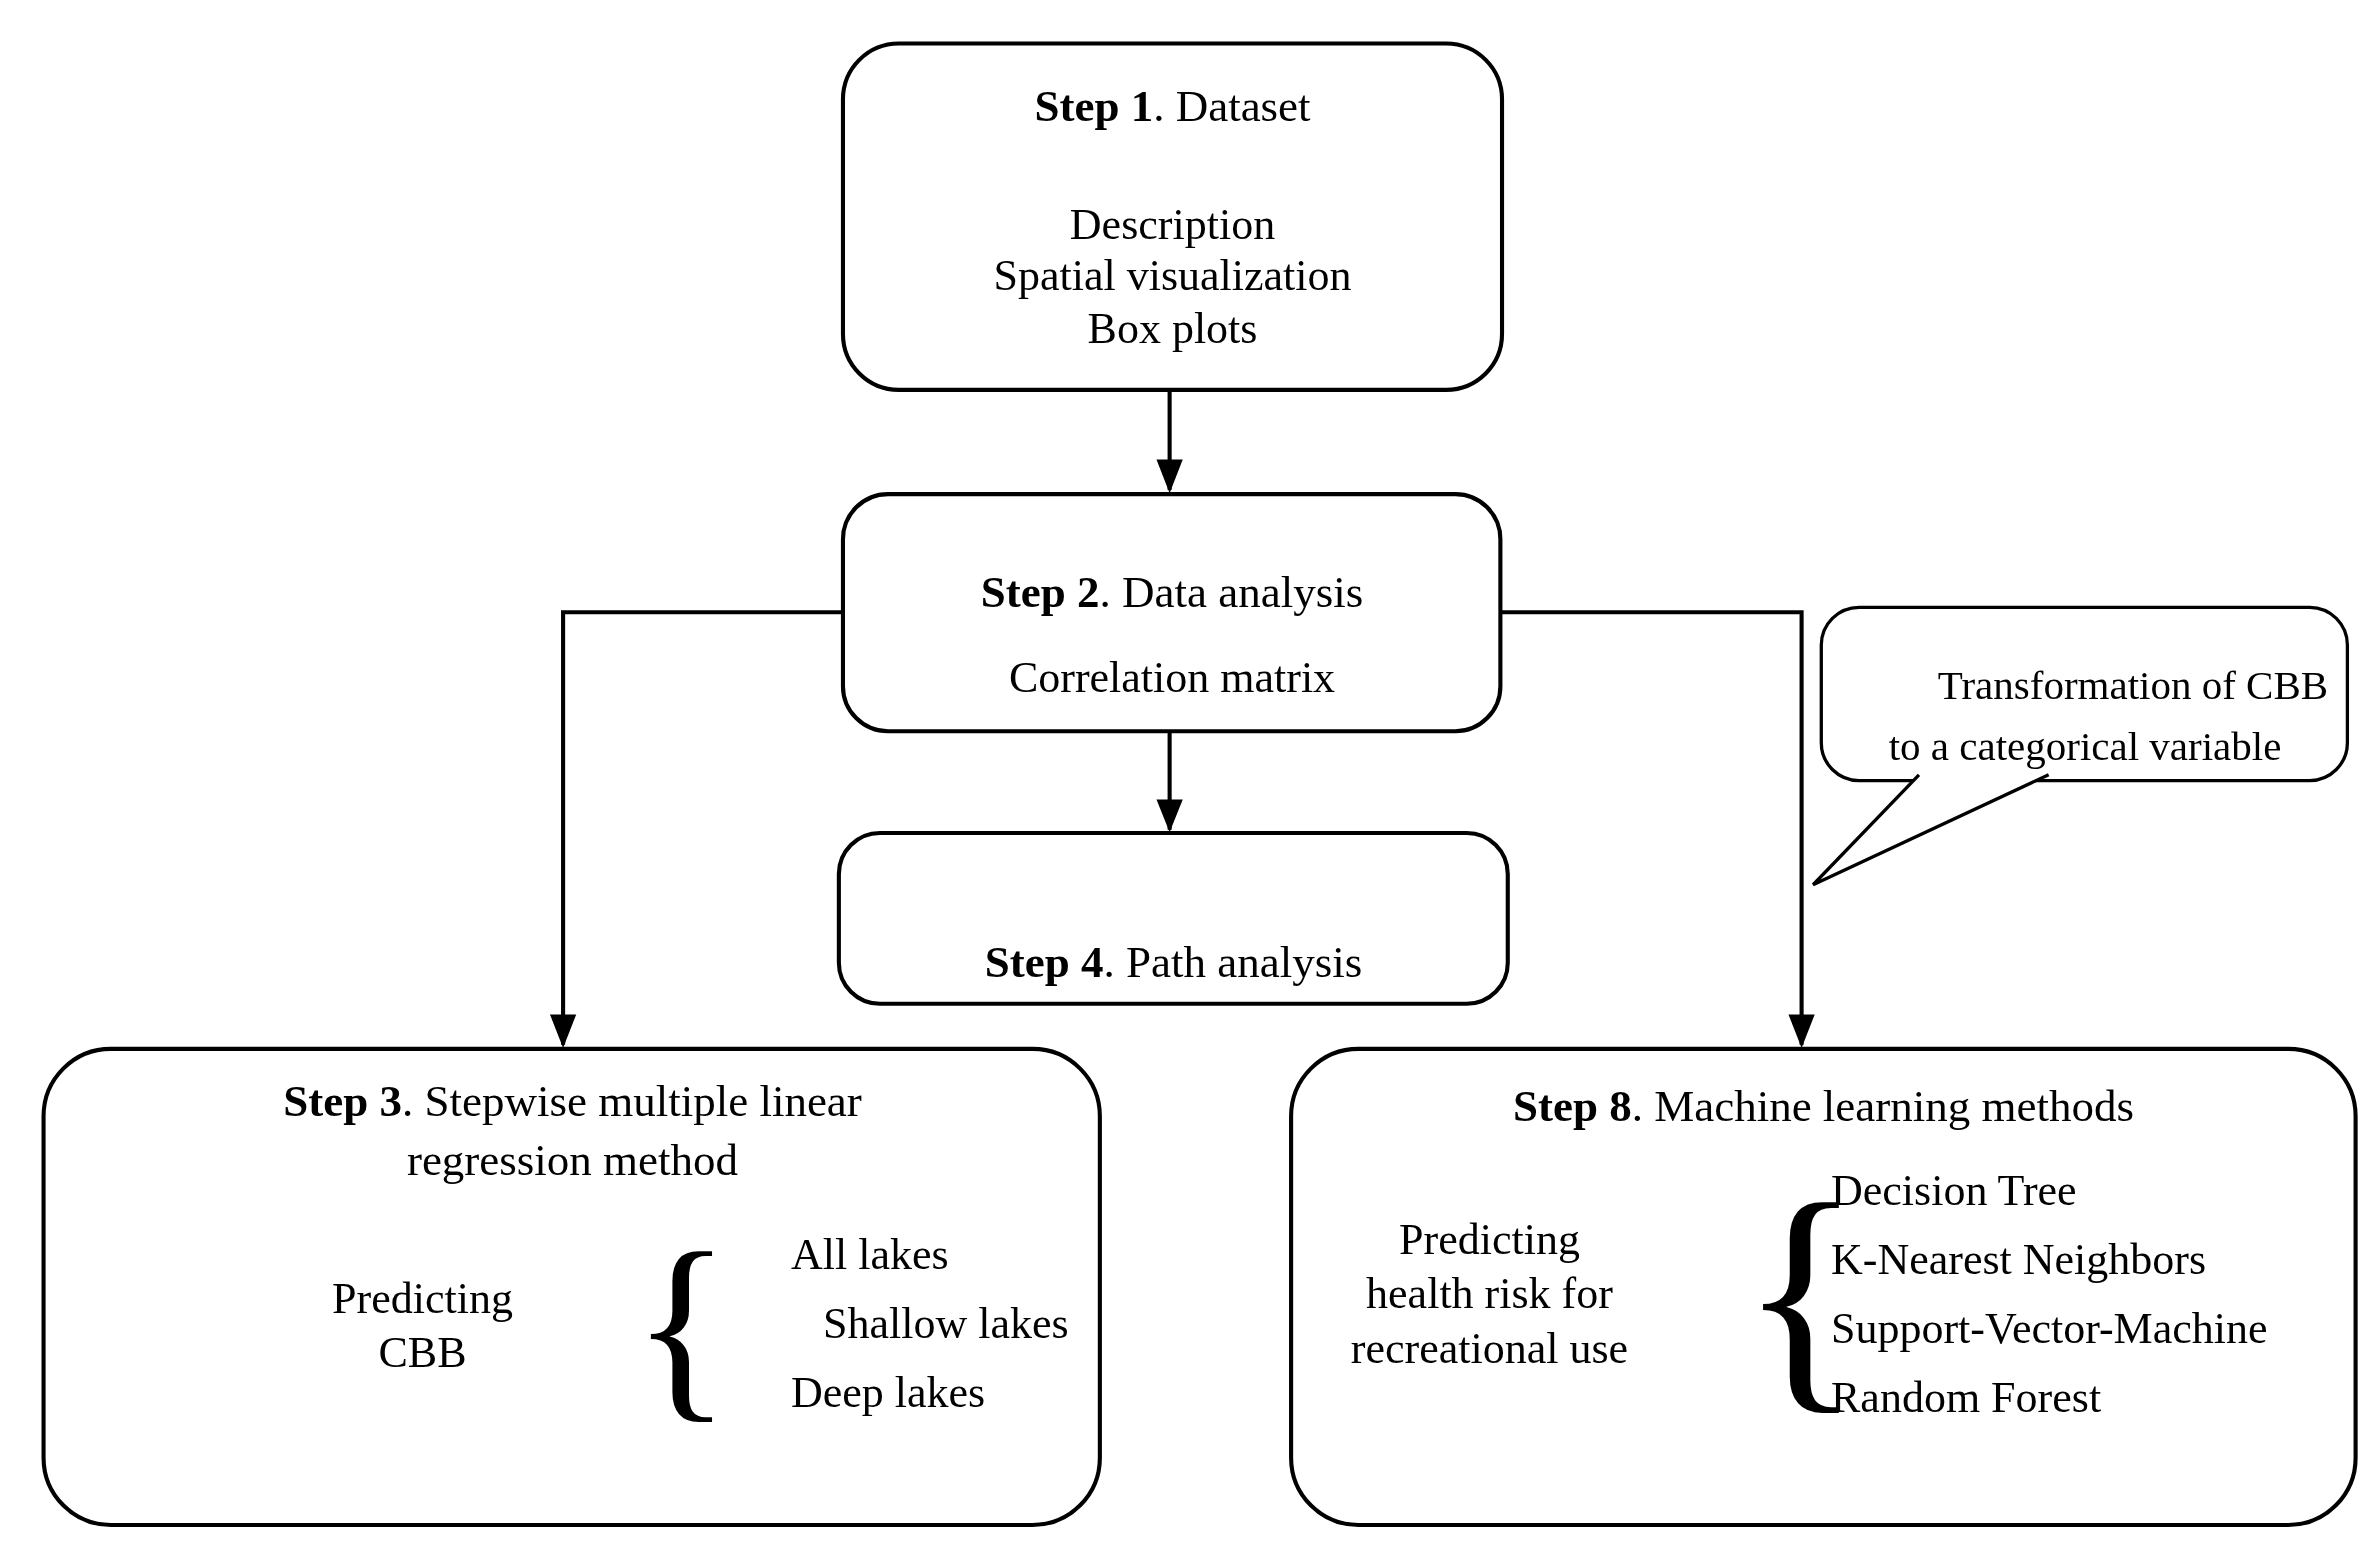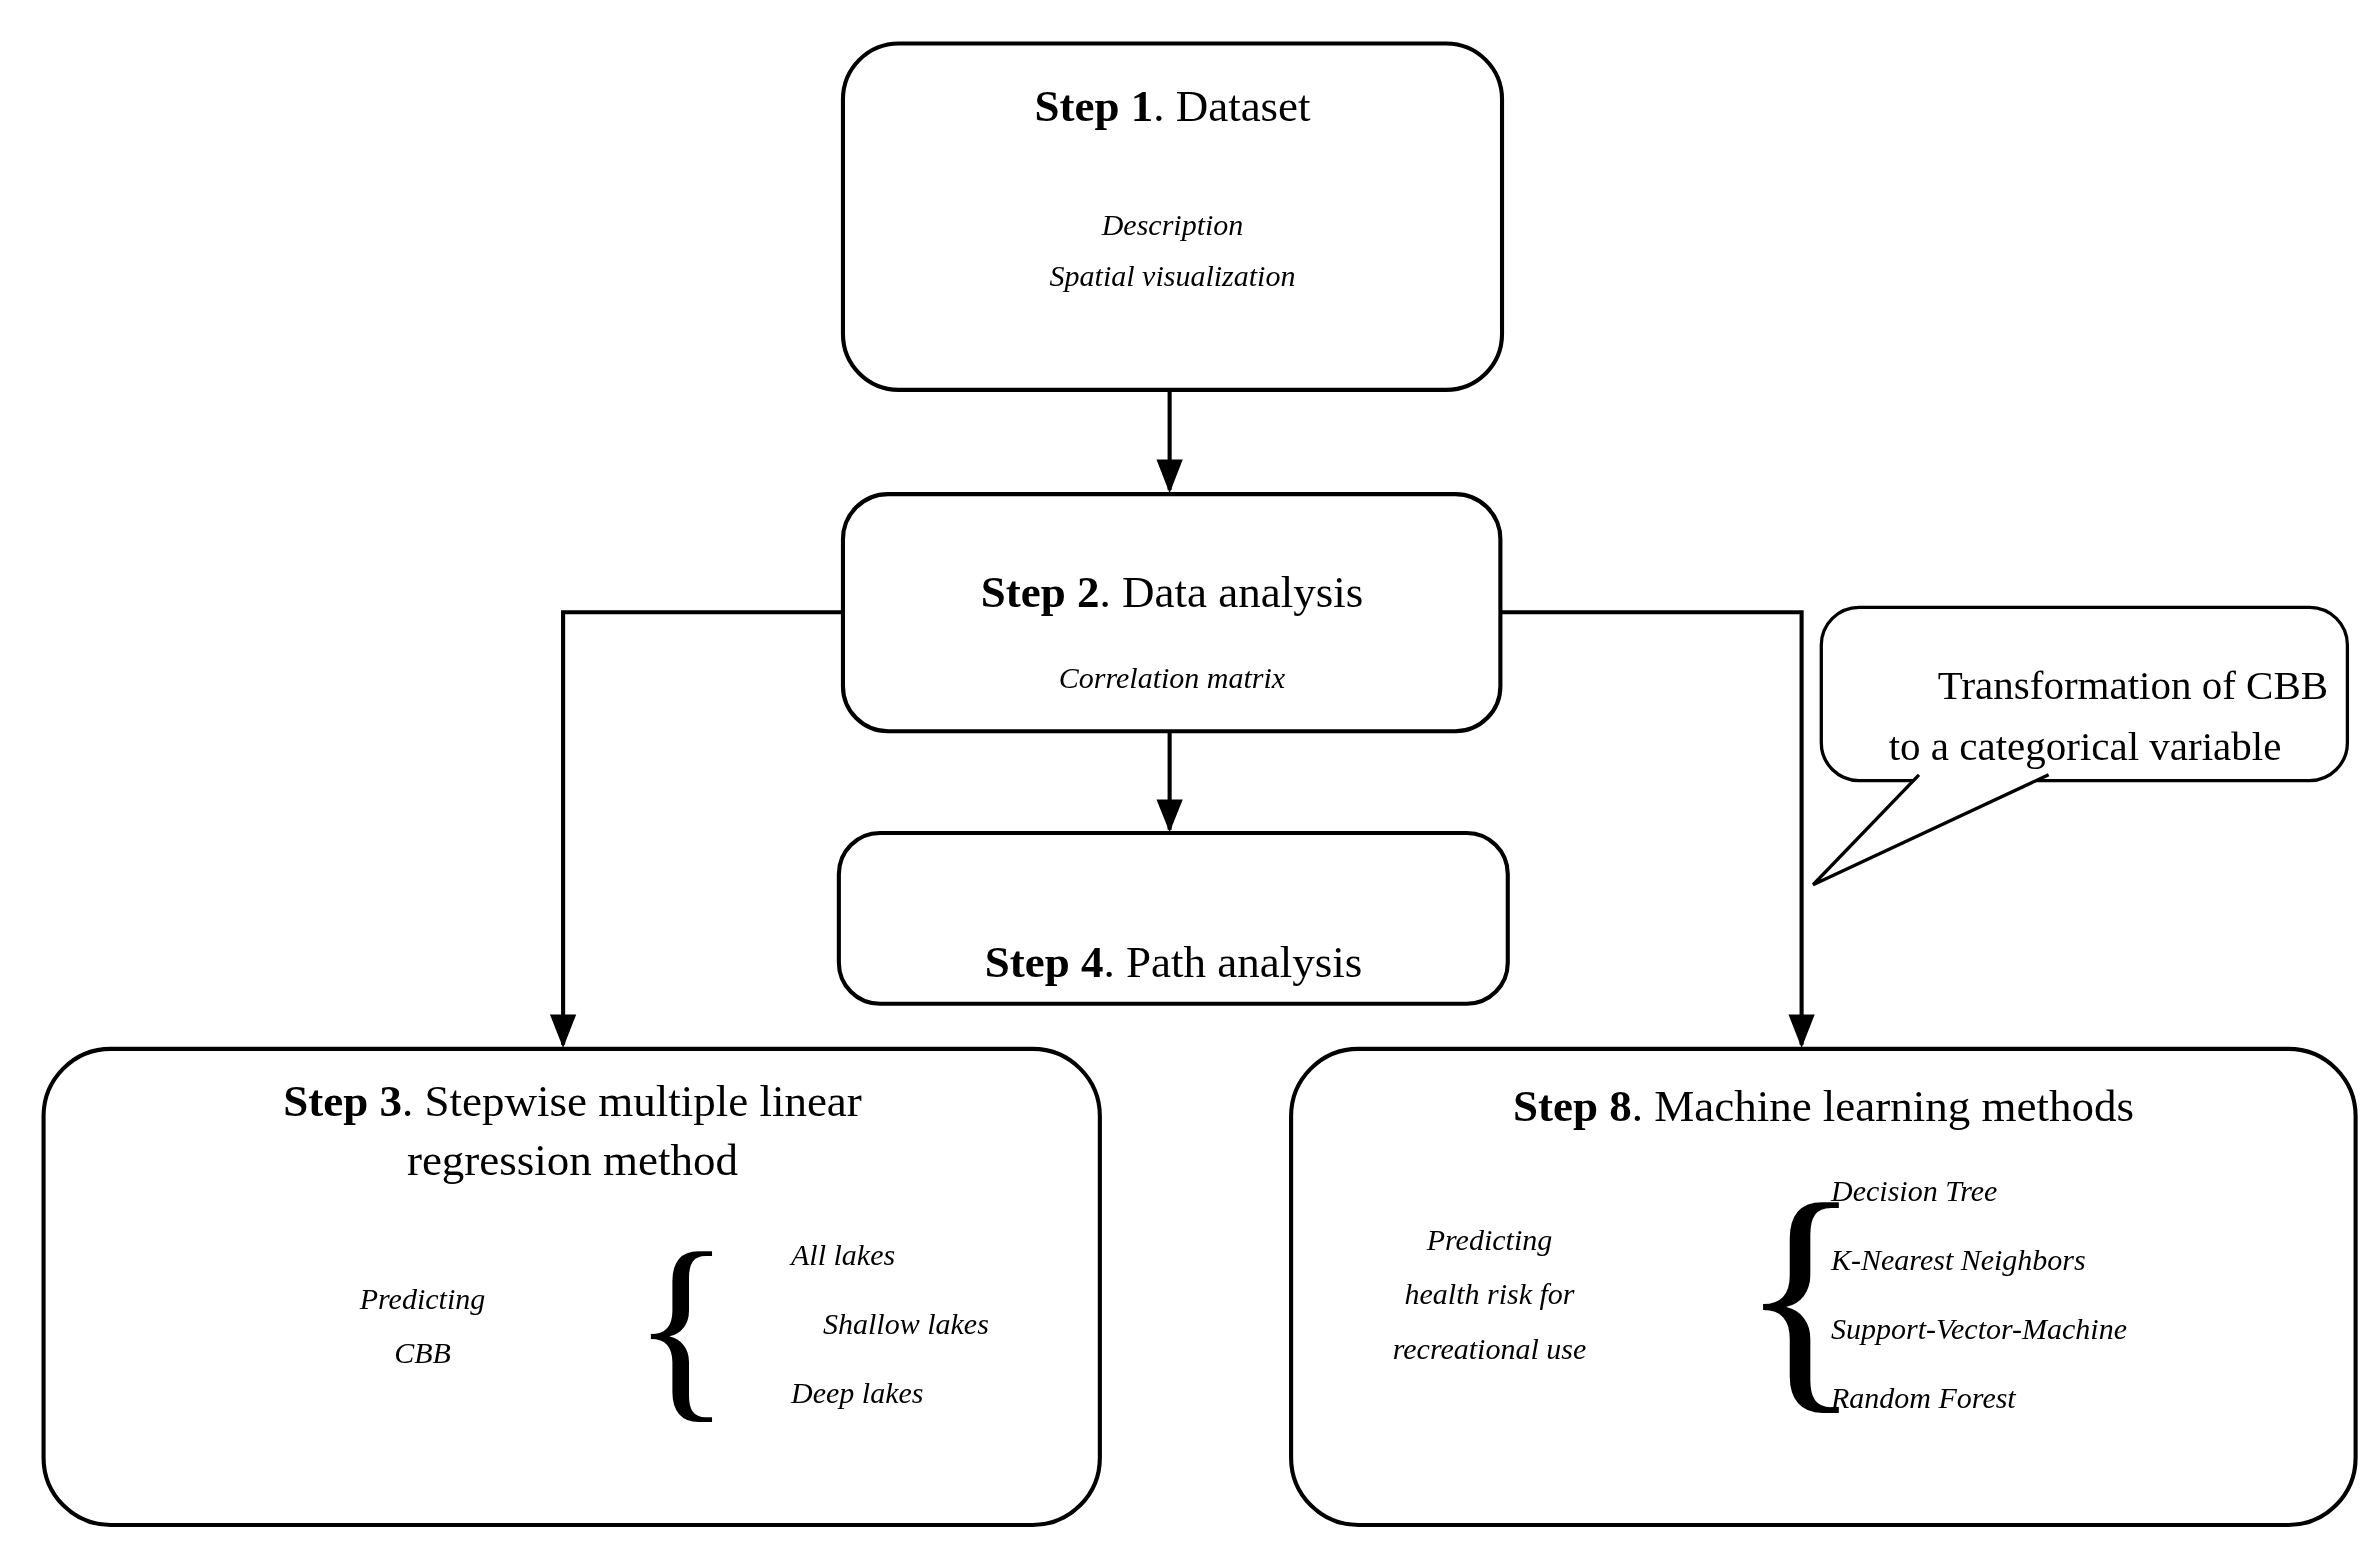--- a/index.html
+++ b/index.html
@@ -9,21 +9,21 @@
     background:#ffffff;
     font-family:"Liberation Serif","DejaVu Serif",serif;
     color:#000;
     overflow:hidden;
   }
   #shapes{position:absolute;left:0;top:0;width:2377px;height:1543px;}
   .txt{position:absolute;white-space:nowrap;}
   .ctr{text-align:center;}
   .title{font-size:45px;line-height:61px;}
   .title b{font-weight:bold;}
-  .body{font-size:30px;line-height:51px;font-style:italic;}
+  .body{font-size:44px;line-height:51px;}
   .callout-line{font-size:41px;line-height:48px;}
   .brace{font-family:"Liberation Serif","DejaVu Serif",serif;font-weight:400;}
   .brace3{font-size:205px;line-height:205px;}
   .brace5{font-size:254px;line-height:254px;}
 </style>
 </head>
 <body>
 
 <div id="canvas">
 
@@ -49,20 +49,21 @@
 
     <rect x="2219" y="740" width="641" height="211" rx="46" fill="#fff" stroke="#000" stroke-width="4"></rect>
     <path d="M2338,944 L2209,1078 L2496,944" fill="#ffffff" stroke="#000" stroke-width="4"></path>
   </svg>
 
   <div class="txt title ctr" style="left:843px;top:76px;width:659px;">
     <b>Step 1</b><span>. Dataset</span>
   </div>
   <div class="txt body ctr" style="left:843px;top:199px;width:659px;">Description</div>
   <div class="txt body ctr" style="left:843px;top:250px;width:659px;">Spatial visualization</div>
+  <div class="txt body ctr" style="left:843px;top:303px;width:659px;">Box plots</div>
 
   <div class="txt title ctr" style="left:843px;top:552px;width:658px;margin-top:10px;">
     <b>Step 2</b><span>. Data analysis</span>
   </div>
   <div class="txt body ctr" style="left:843px;top:652px;width:658px;">Correlation matrix</div>
 
   <div class="txt title ctr" style="left:839px;top:888px;width:669px;margin-top:44px;">
     <b>Step 4</b><span>. Path analysis</span>
   </div>
 

